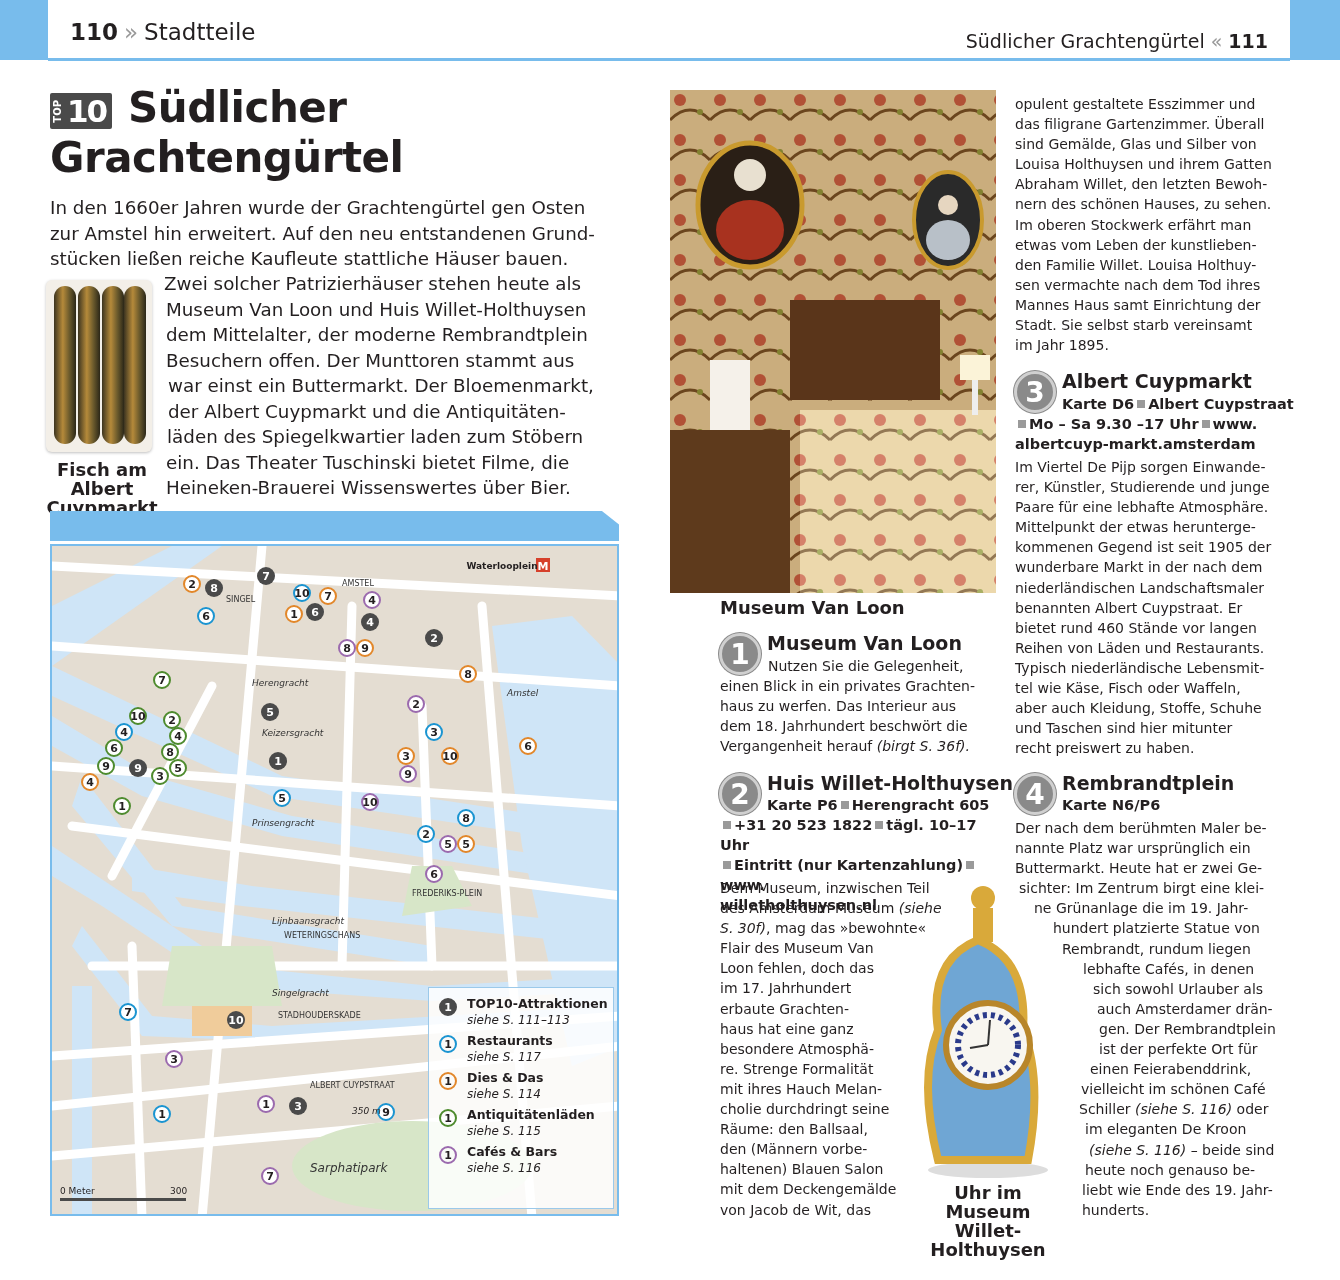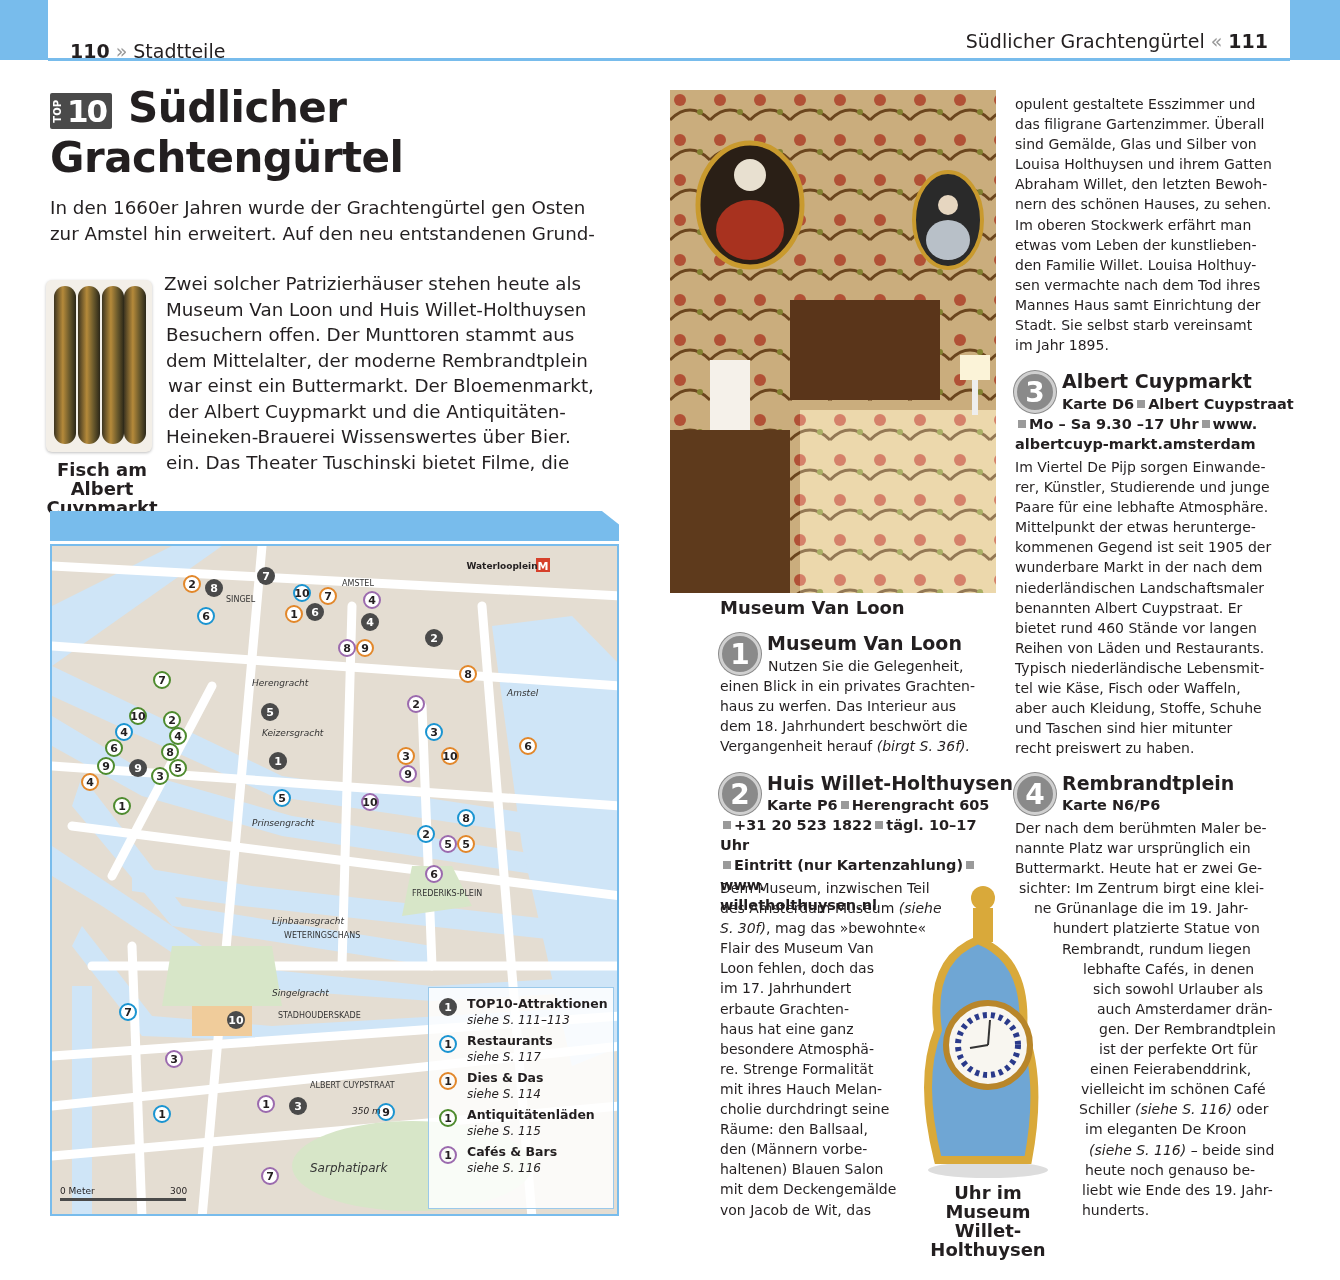--- a/index.html
+++ b/index.html
@@ -3,21 +3,21 @@
 <meta charset="utf-8">
 <style>
   * { box-sizing: border-box; margin: 0; padding: 0; }
   body { width: 1340px; height: 1280px; background: #fff; position: relative; overflow: hidden;
          font-family: "DejaVu Sans", sans-serif; color: #231f20; }
   .abs { position: absolute; }
   
   .tab-left { left: 0; top: 0; width: 48px; height: 60px; background: #78bcec; }
   .tab-right { right: 0; top: 0; width: 50px; height: 60px; background: #78bcec; }
   .hdr-line { left: 48px; right: 50px; top: 58px; height: 3px; background: #78bcec; }
-  .hdr-left { left: 70px; top: 40px; font-size: 19px; }
+  .hdr-left { left: 70px; top: 19px; font-size: 23px; }
   .hdr-right { right: 72px; top: 30px; font-size: 19px; }
   .pg { font-weight: bold; }
   .chev { color: #9a9a9a; margin: 0 6px; }
   
   .top10 { left: 50px; top: 93px; width: 62px; height: 36px; background: #4a4a4a; border-radius: 2px;
            color:#fff; display:flex; align-items:center; }
   .top10 .t { writing-mode: vertical-rl; transform: rotate(180deg); font-size: 10px; font-weight: bold; padding: 0 2px; }
   .top10 .n { font-size: 31px; font-weight: bold; letter-spacing: -2px; margin-left: 2px; }
   .title { left: 50px; top: 83px; font-size: 42px; font-weight: bold; line-height: 50px; letter-spacing: -0.5px; }
   .title .l1 { padding-left: 78px; display:block; }
@@ -70,40 +70,42 @@
   <span class="n">10</span>
 </div>
 <h1 class="abs title">
   <span class="l1">Südlicher</span>
   <span>Grachtengürtel</span>
 </h1>
 
 <div class="abs intro" style="left:50px; top:195px; width:570px;">
   <div>In den 1660er Jahren wurde der Grachtengürtel gen Osten</div>
   <div>zur Amstel hin erweitert. Auf den neu entstandenen Grund-</div>
+  <div>stücken ließen reiche Kaufleute stattliche Häuser bauen.</div>
 </div>
 <div class="abs fish">
   <div class="f" style="left:8px"></div>
     <div class="f" style="left:32px"></div>
   <div class="f" style="left:56px"></div>
     <div class="f" style="left:78px"></div>
 </div>
 <div class="abs caption" style="left:44px; top:460px; width:116px;">
   <div>Fisch am Albert</div>
   <div>Cuypmarkt</div>
 </div>
 <div class="abs intro" style="left:164px; top:271px; width:460px;">
   <div>Zwei solcher Patrizierhäuser stehen heute als</div>
   <div style="padding-left:2px">Museum Van Loon und Huis Willet-Holthuysen</div>
+  <div style="padding-left:2px">dem Mittelalter, der moderne Rembrandtplein</div>
   <div style="padding-left:2px">Besuchern offen. Der Munttoren stammt aus</div>
-  <div style="padding-left:2px">dem Mittelalter, der moderne Rembrandtplein</div>
   <div style="padding-left:4px">war einst ein Buttermarkt. Der Bloemenmarkt,</div>
   <div style="padding-left:4px">der Albert Cuypmarkt und die Antiquitäten-</div>
+  <div style="padding-left:3px">läden des Spiegelkwartier laden zum Stöbern</div>
+  <div style="padding-left:2px">ein. Das Theater Tuschinski bietet Filme, die</div>
   <div style="padding-left:2px">Heineken-Brauerei Wissenswertes über Bier.</div>
-  <div style="padding-left:2px">ein. Das Theater Tuschinski bietet Filme, die</div>
 </div>
 
 <div class="abs map-band"></div>
 <div class="abs map">
   <svg width="569" height="672" viewBox="0 0 569 672">
 
     <g fill="#cfe5f7" stroke="none">
       <path d="M0 60 L120 0 L170 0 L0 120 Z"></path>
       <path d="M0 120 L230 230 L560 280 L560 300 L220 250 L0 150 Z"></path>
       <path d="M0 170 L100 230 L240 270 L560 320 L560 340 L230 290 L90 250 L0 200 Z"></path>

